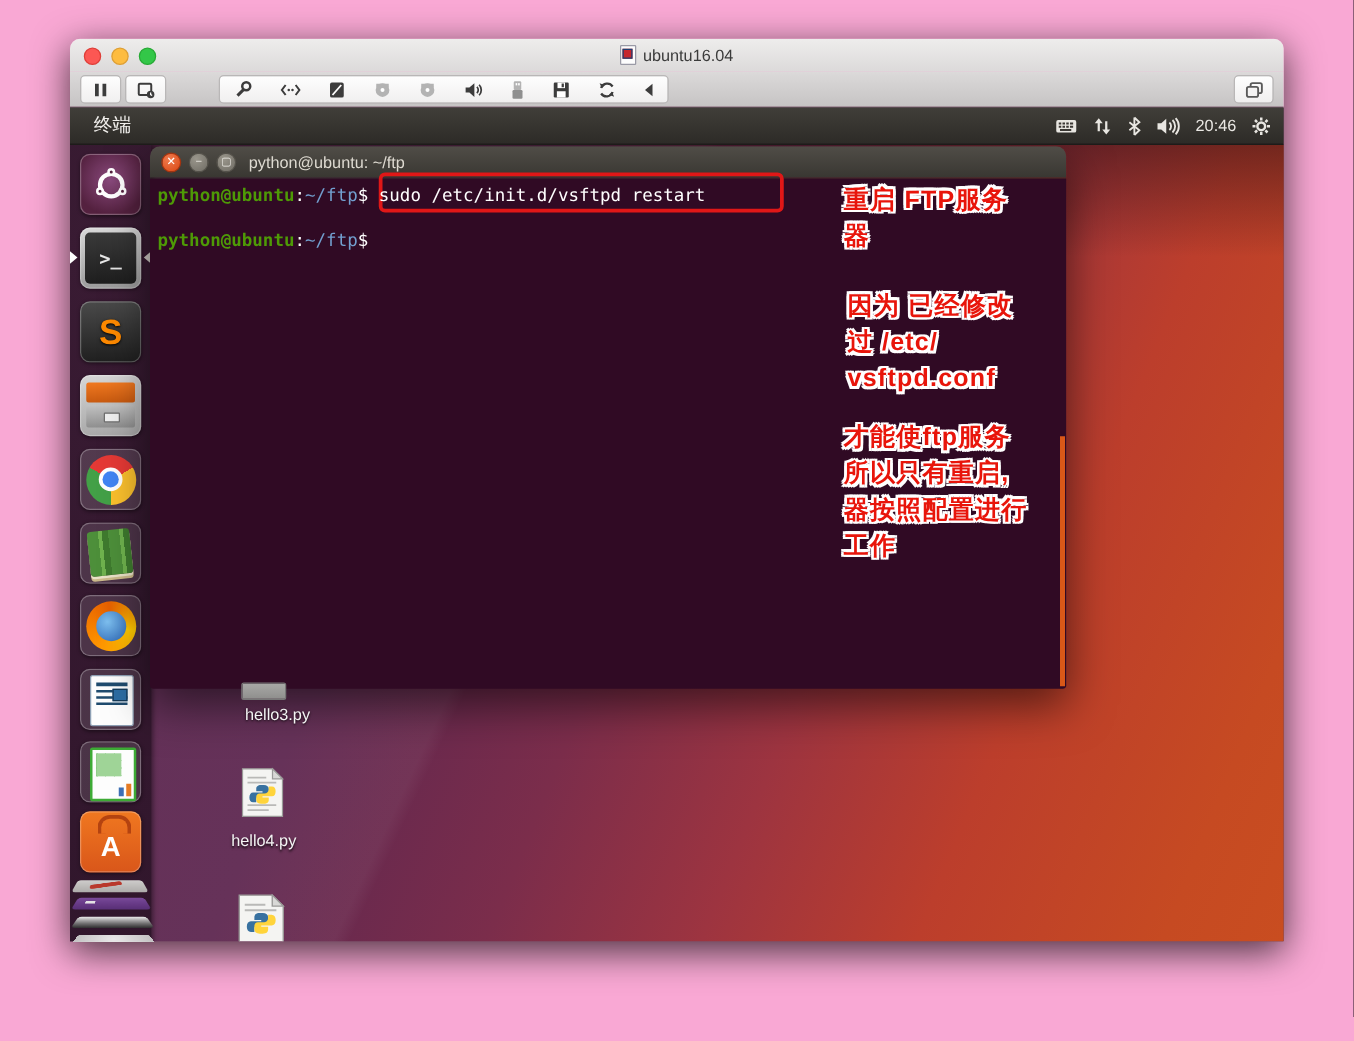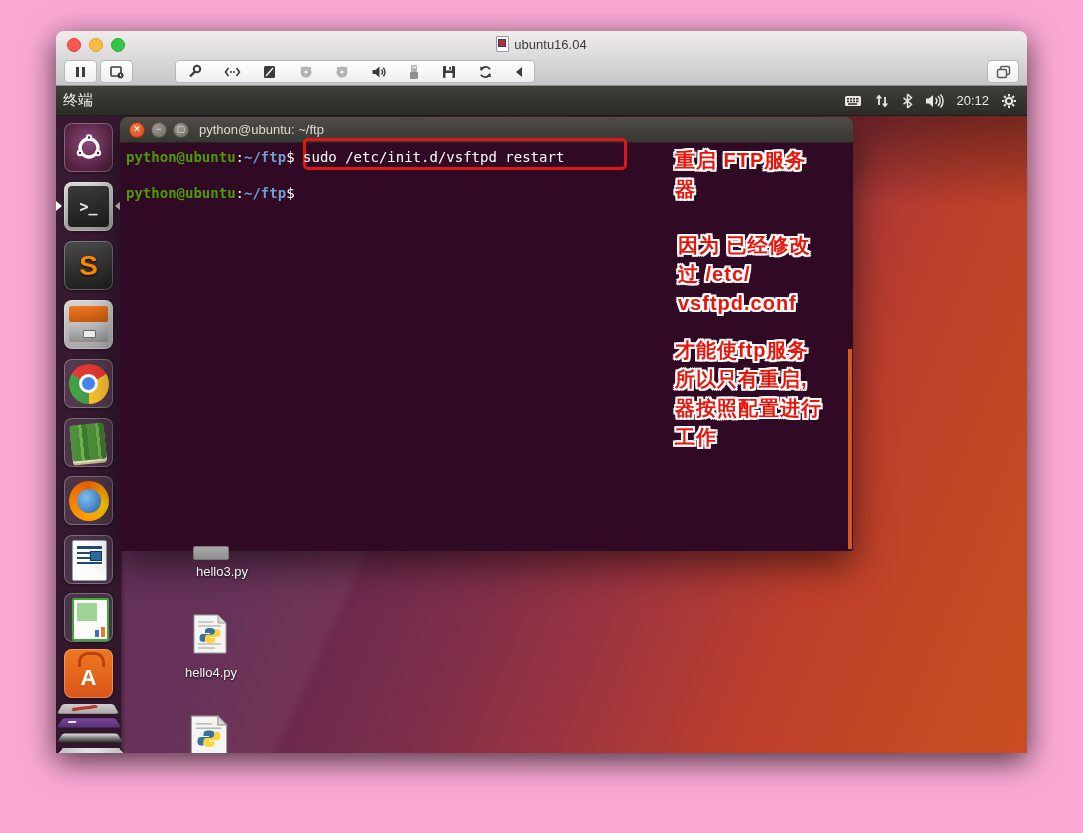--- a/index.html
+++ b/index.html
@@ -27,21 +27,21 @@
   .snap-btn{left:44px;width:31px;}
   .tool-group{position:absolute;left:119px;top:3px;height:21px;width:358px;
               background:linear-gradient(#fefefe,#f0efef);border:1px solid #b9b7b7;border-radius:4px;
               display:flex;align-items:center;justify-content:space-around;}
   .tool-group svg{display:block;}
   .display-btn{right:8px;width:30px;}
   
   .vm-screen{position:relative;width:971px;height:669px;background:#20101e;}
   .ubuntu-panel{position:relative;height:29px;background:linear-gradient(#403e39,#2d2b27);
                 border-bottom:1px solid #1d1c19;display:flex;align-items:center;}
-  .panel-title{color:#f1efec;font-size:15px;margin-left:7px;}
+  .panel-title{color:#f1efec;font-size:15px;margin-left:19px;}
   .panel-right{position:absolute;right:10px;top:0;height:29px;display:flex;align-items:center;gap:12px;}
   .panel-right svg{display:block;}
   .panel-clock{color:#eae8e4;font-size:13px;}
   .desktop{position:relative;width:971px;height:640px;overflow:hidden;
     background:
       linear-gradient(180deg, rgba(25,8,14,.45) 0%, rgba(25,8,14,0) 14%),
       linear-gradient(115deg, rgba(255,255,255,.05) 40%, rgba(255,255,255,0) 41%),
       linear-gradient(112deg, #58244e 0%, #5e2750 30%, #7b2d4b 48%, #9d3440 62%, #bc3e2c 76%, #c64a22 92%, #c94d20 100%);}
   
   .launcher{position:absolute;left:0;top:0;width:65px;height:640px;
@@ -65,21 +65,21 @@
   .term-btns{display:flex;gap:6px;margin-left:9px;}
   .tbtn{width:14px;height:14px;border-radius:50%;display:flex;align-items:center;justify-content:center;
         font-size:9px;line-height:1;color:#fff;}
   .tbtn.close{background:radial-gradient(circle at 35% 30%,#f07b4e,#d94612);border:1px solid #a33410;}
   .tbtn.min,.tbtn.max{background:radial-gradient(circle at 35% 30%,#9a968c,#6f6c64);border:1px solid #55524b;color:#e8e6e0;}
   .term-title{margin-left:10px;color:#dedad1;font-weight:normal;font-size:13px;}
   .term-body{position:relative;height:408px;background:#300a24;border-radius:0 0 3px 3px;
              font-family:"DejaVu Sans Mono",monospace;font-size:14px;color:#ffffff;}
   .term-line{position:absolute;left:6px;white-space:pre;line-height:18px;}
   .green{color:#4e9a06;font-weight:bold;}
-  .blue{color:#729fcf;font-weight:bold;}
+  .blue{color:#729fcf;font-weight:normal;}
   .ok-green{color:#4e9a06;}
   .cmd-box{position:absolute;left:183px;top:-5px;width:318px;height:26px;border:3px solid #e01717;border-radius:5px;}
   .term-scrollbar{position:absolute;right:1px;top:206px;width:4px;height:200px;background:#d95818;}
   
   .ann{position:absolute;color:#e8150b;font-weight:bold;font-size:20px;letter-spacing:1px;
        text-shadow:-2px -2px 0 #fff,2px -2px 0 #fff,-2px 2px 0 #fff,2px 2px 0 #fff,-2px 0 0 #fff,2px 0 0 #fff,0 -2px 0 #fff,0 2px 0 #fff;}
   .ann div{line-height:29px;}
   
   .file-label{position:absolute;width:110px;text-align:center;color:#f4f4f4;font-size:13px;
               text-shadow:0 1px 2px rgba(0,0,0,.9);}
@@ -201,21 +201,21 @@
               <polygon points="11,14.5 7.8,10.5 10.1,10.5 10.1,4 11.9,4 11.9,10.5 14.2,10.5"></polygon>
             </g>
           </svg>
           <svg width="11" height="16" viewBox="0 0 11 16">
             <path d="M5.5 1 L5.5 15 M5.5 1 L9.5 4.8 L1.5 11.2 M5.5 15 L9.5 11.2 L1.5 4.8" fill="none" stroke="#e8e6e1" stroke-width="1.5"></path>
           </svg>
           <svg width="19" height="16" viewBox="0 0 19 16">
             <polygon points="1,5.5 4,5.5 8,2 8,14 4,10.5 1,10.5" fill="#e8e6e1"></polygon>
             <path d="M10.5 5a4 4 0 0 1 0 6 M13 3a7 7 0 0 1 0 10 M15.5 1.5a9.5 9.5 0 0 1 0 13" fill="none" stroke="#e8e6e1" stroke-width="1.5"></path>
           </svg>
-          <span class="panel-clock">20:12</span>
+          <span class="panel-clock">20:46</span>
           <svg width="16" height="16" viewBox="0 0 16 16">
             <circle cx="8" cy="8" r="3.1" fill="none" stroke="#e8e6e1" stroke-width="2"></circle>
             <g stroke="#e8e6e1" stroke-width="2">
               <line x1="8" y1="1" x2="8" y2="3.4"></line>
                 <line x1="8" y1="12.6" x2="8" y2="15"></line>
               <line x1="1" y1="8" x2="3.4" y2="8"></line>
                 <line x1="12.6" y1="8" x2="15" y2="8"></line>
               <line x1="3" y1="3" x2="4.7" y2="4.7"></line>
                 <line x1="11.3" y1="11.3" x2="13" y2="13"></line>
               <line x1="3" y1="13" x2="4.7" y2="11.3"></line>

